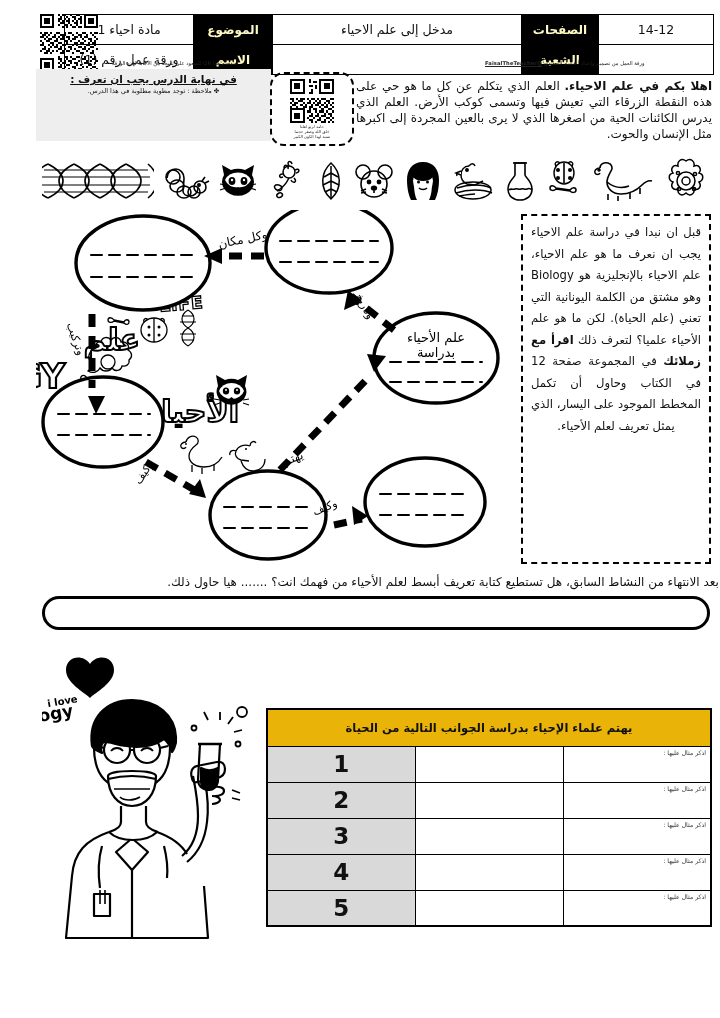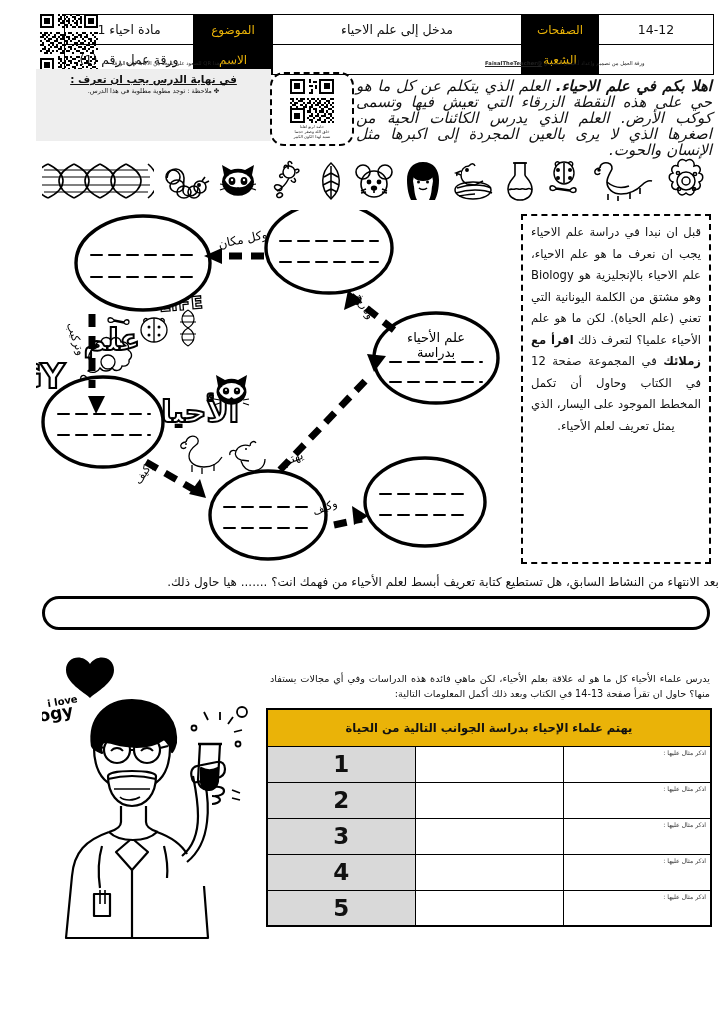--- a/index.html
+++ b/index.html
@@ -8,21 +8,21 @@
     font-family:"DejaVu Sans","Liberation Sans",sans-serif;
     color:#111;
   }
   .page{position:absolute;inset:0;}
 
   
   .hdr{position:absolute;left:110px;top:14px;width:604px;}
   .hdr table{border-collapse:collapse;width:100%;table-layout:fixed;}
   .hdr td{border:1px solid #000;height:21px;font-size:12.5px;text-align:center;
           vertical-align:middle;padding:4px 4px;}
-  .hdr td.dark{background:#000;color:#eab308;font-weight:normal;font-size:12px;}
+  .hdr td.dark{background:#000;color:#fef9c3;font-weight:bold;font-size:12px;}
   .c-subj{width:120px;} .c-lbl{width:68px;} .c-mid{width:240px;}
   .c-lbl2{width:70px;} .c-val{width:106px;}
 
   .qr-left{position:absolute;left:40px;top:14px;width:58px;height:58px;}
 
   .hdr-note{position:absolute;top:60px;font-size:5.2px;color:#222;white-space:nowrap;
             letter-spacing:0.1px;}
   .hdr-note.right{left:485px;}
   .hdr-note.left{left:112px;}
   .hdr-note u{text-decoration:underline;font-weight:bold;}
@@ -36,22 +36,22 @@
   .objbox .note{font-size:6.5px;text-align:center;margin-top:1px;}
 
   
   .qrbadge{position:absolute;left:270px;top:72px;width:84px;height:74px;
            border:2.5px dashed #000;border-radius:14px;box-sizing:border-box;
            display:flex;flex-direction:column;align-items:center;justify-content:center;}
   .qrbadge .qimg{width:44px;height:44px;}
   .qrbadge .cap{font-size:4px;line-height:5px;text-align:center;margin-top:1px;color:#222;}
 
   
-  .intro{position:absolute;left:356px;top:78px;width:356px;font-size:15px;
-         line-height:16px;text-align:justify;direction:rtl;font-style:italic;}
+  .intro{position:absolute;left:356px;top:78px;width:356px;font-size:12px;
+         line-height:16px;text-align:justify;direction:rtl;}
   .intro b{font-weight:bold;}
 
   
   .iconstrip{position:absolute;left:42px;top:156px;width:668px;height:50px;
              display:flex;align-items:center;justify-content:space-between;direction:ltr;}
   .iconstrip svg{display:block;}
 
   
   .sidetext{position:absolute;left:521px;top:214px;width:190px;height:350px;
             border:2.5px dashed #000;box-sizing:border-box;padding:6px 8px;
@@ -671,21 +671,20 @@
       <text x="268" y="248" font-family="'DejaVu Sans',sans-serif" font-size="12" fill="#000" direction="rtl" transform="rotate(-22 268 248)">يهتم</text>
       <text x="42" y="146" font-family="'DejaVu Sans',sans-serif" font-size="11" fill="#000" direction="rtl" transform="rotate(70 42 146)">وتركيب</text>
       <text x="118" y="254" font-family="'DejaVu Sans',sans-serif" font-size="11" fill="#000" direction="rtl" transform="rotate(-56 118 254)">وكيف</text>
       <text x="302" y="296" font-family="'DejaVu Sans',sans-serif" font-size="11" fill="#000" direction="rtl" transform="rotate(-22 302 296)">وكيف</text>
     </svg>
   </div>
 
   <div class="qline">بعد الانتهاء من النشاط السابق، هل تستطيع كتابة تعريف أبسط لعلم الأحياء من فهمك انت؟ ....... هيا حاول ذلك.</div>
   <div class="answerbox" placeholder=""></div>
 
-  <div class="sec-body">يدرس علماء الأحياء كل ما هو له علاقة بعلم الأحياء، لكن ماهي فائدة هذه الدراسات وفي أي مجالات يستفاد منها؟ حاول ان تقرأ صفحة 13-14 في الكتاب وبعد ذلك أكمل المعلومات التالية:</div>
 
   <div class="scientist">
     <svg width="225" height="290" viewBox="0 0 225 290">
 
       <path d="M48 14c-8-11-24-7-24 6 0 13 18 22 24 28 6-6 24-15 24-28 0-13-16-17-24-6z" fill="#000"></path>
       <text x="36" y="52" font-family="'DejaVu Sans',sans-serif" font-size="10" font-weight="bold" fill="#000" transform="rotate(-10 36 52)">i love</text>
       <text x="32" y="66" font-family="'DejaVu Sans',sans-serif" font-size="17" font-weight="bold" fill="#000" transform="rotate(-10 32 66)">biology</text>
 
       <g fill="none" stroke="#000" stroke-width="2.2" stroke-linejoin="round">
 

